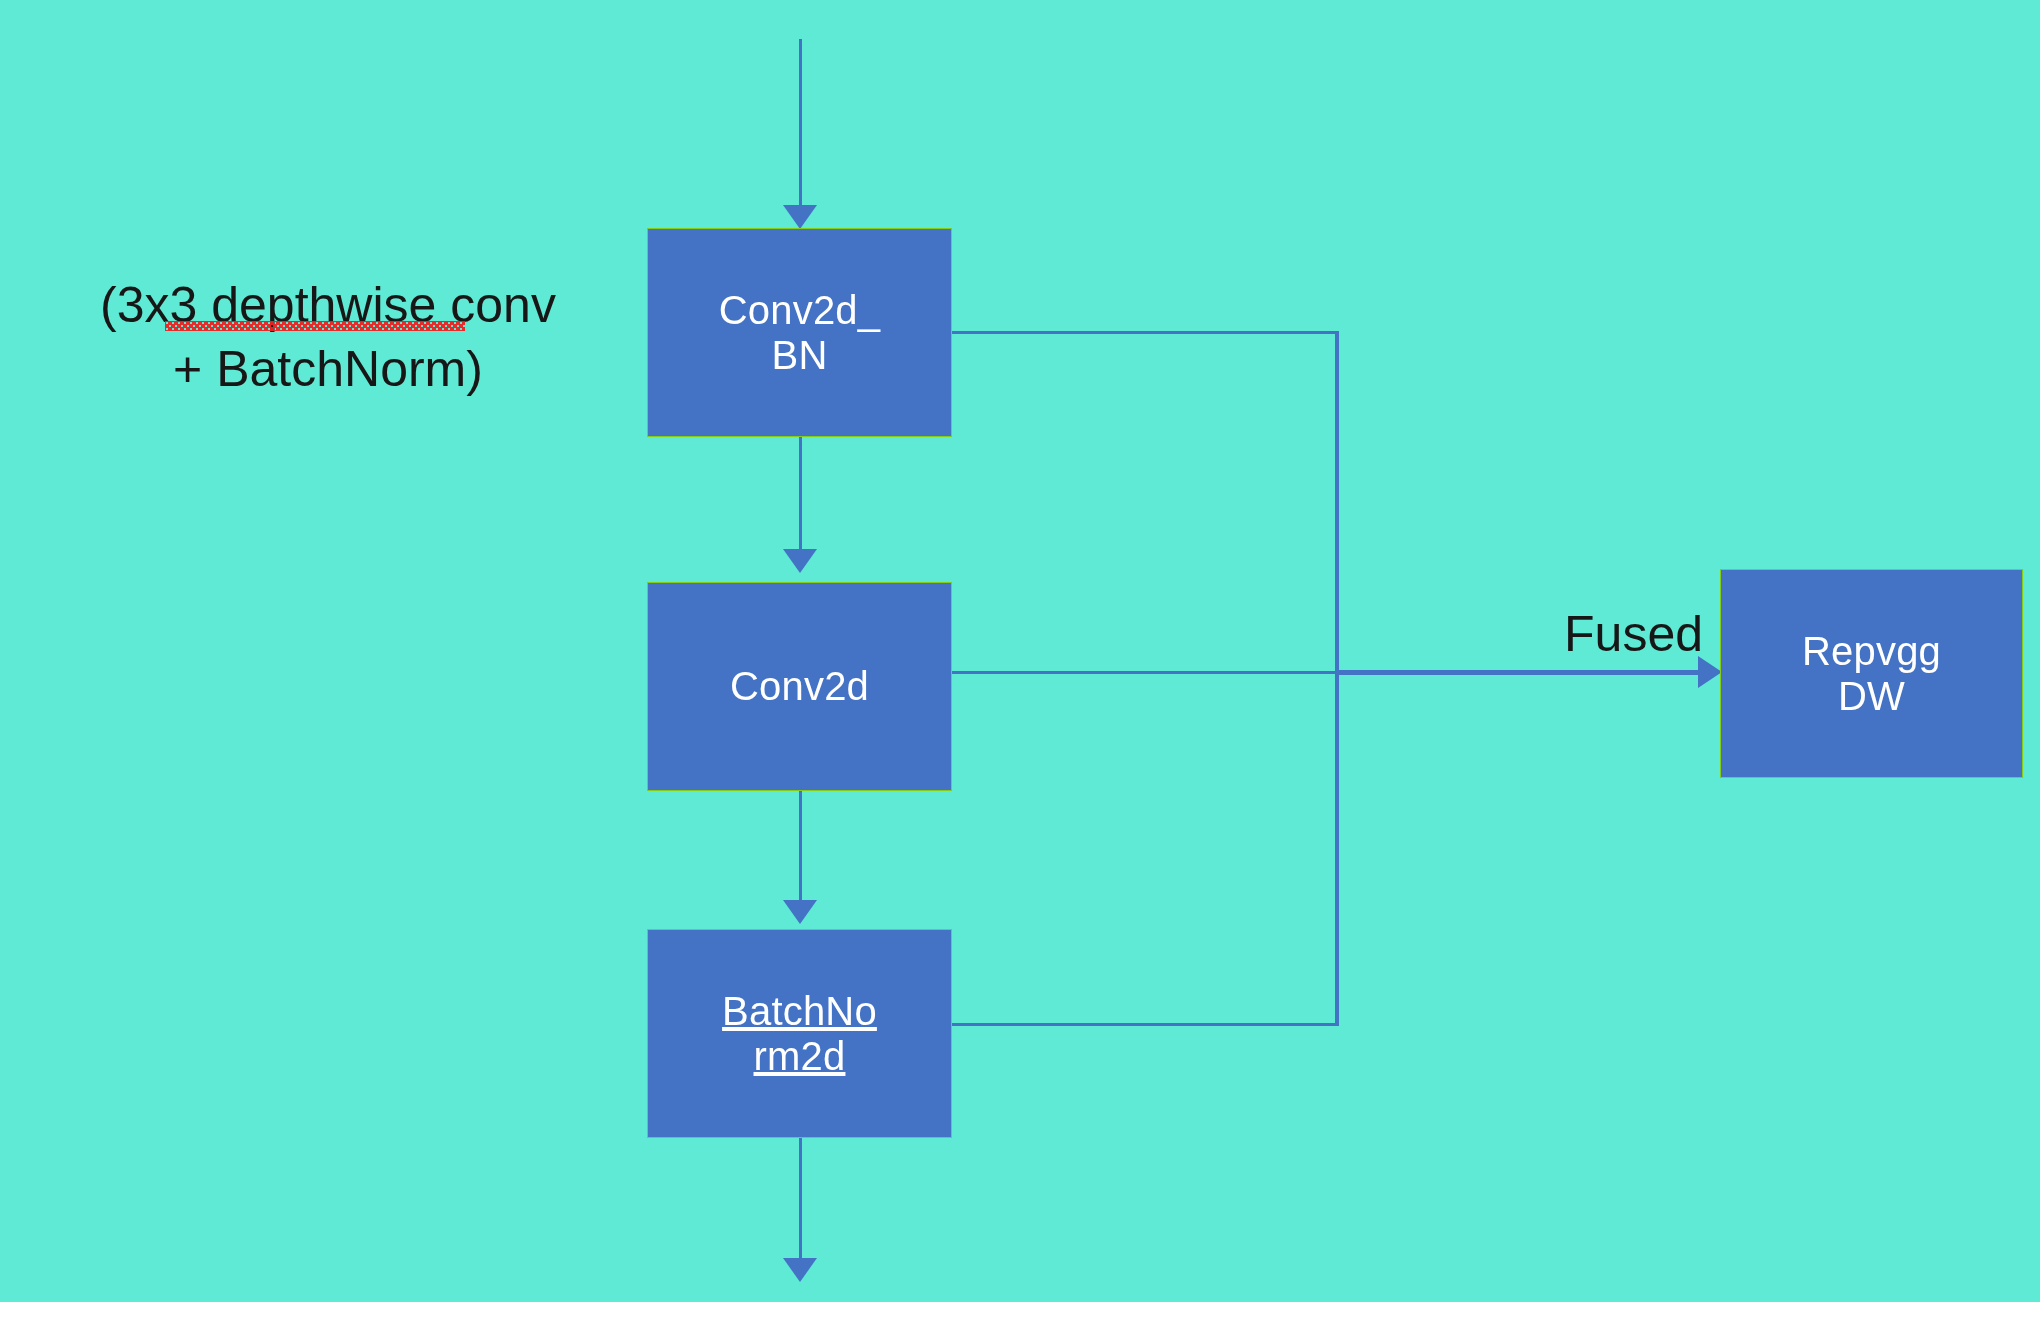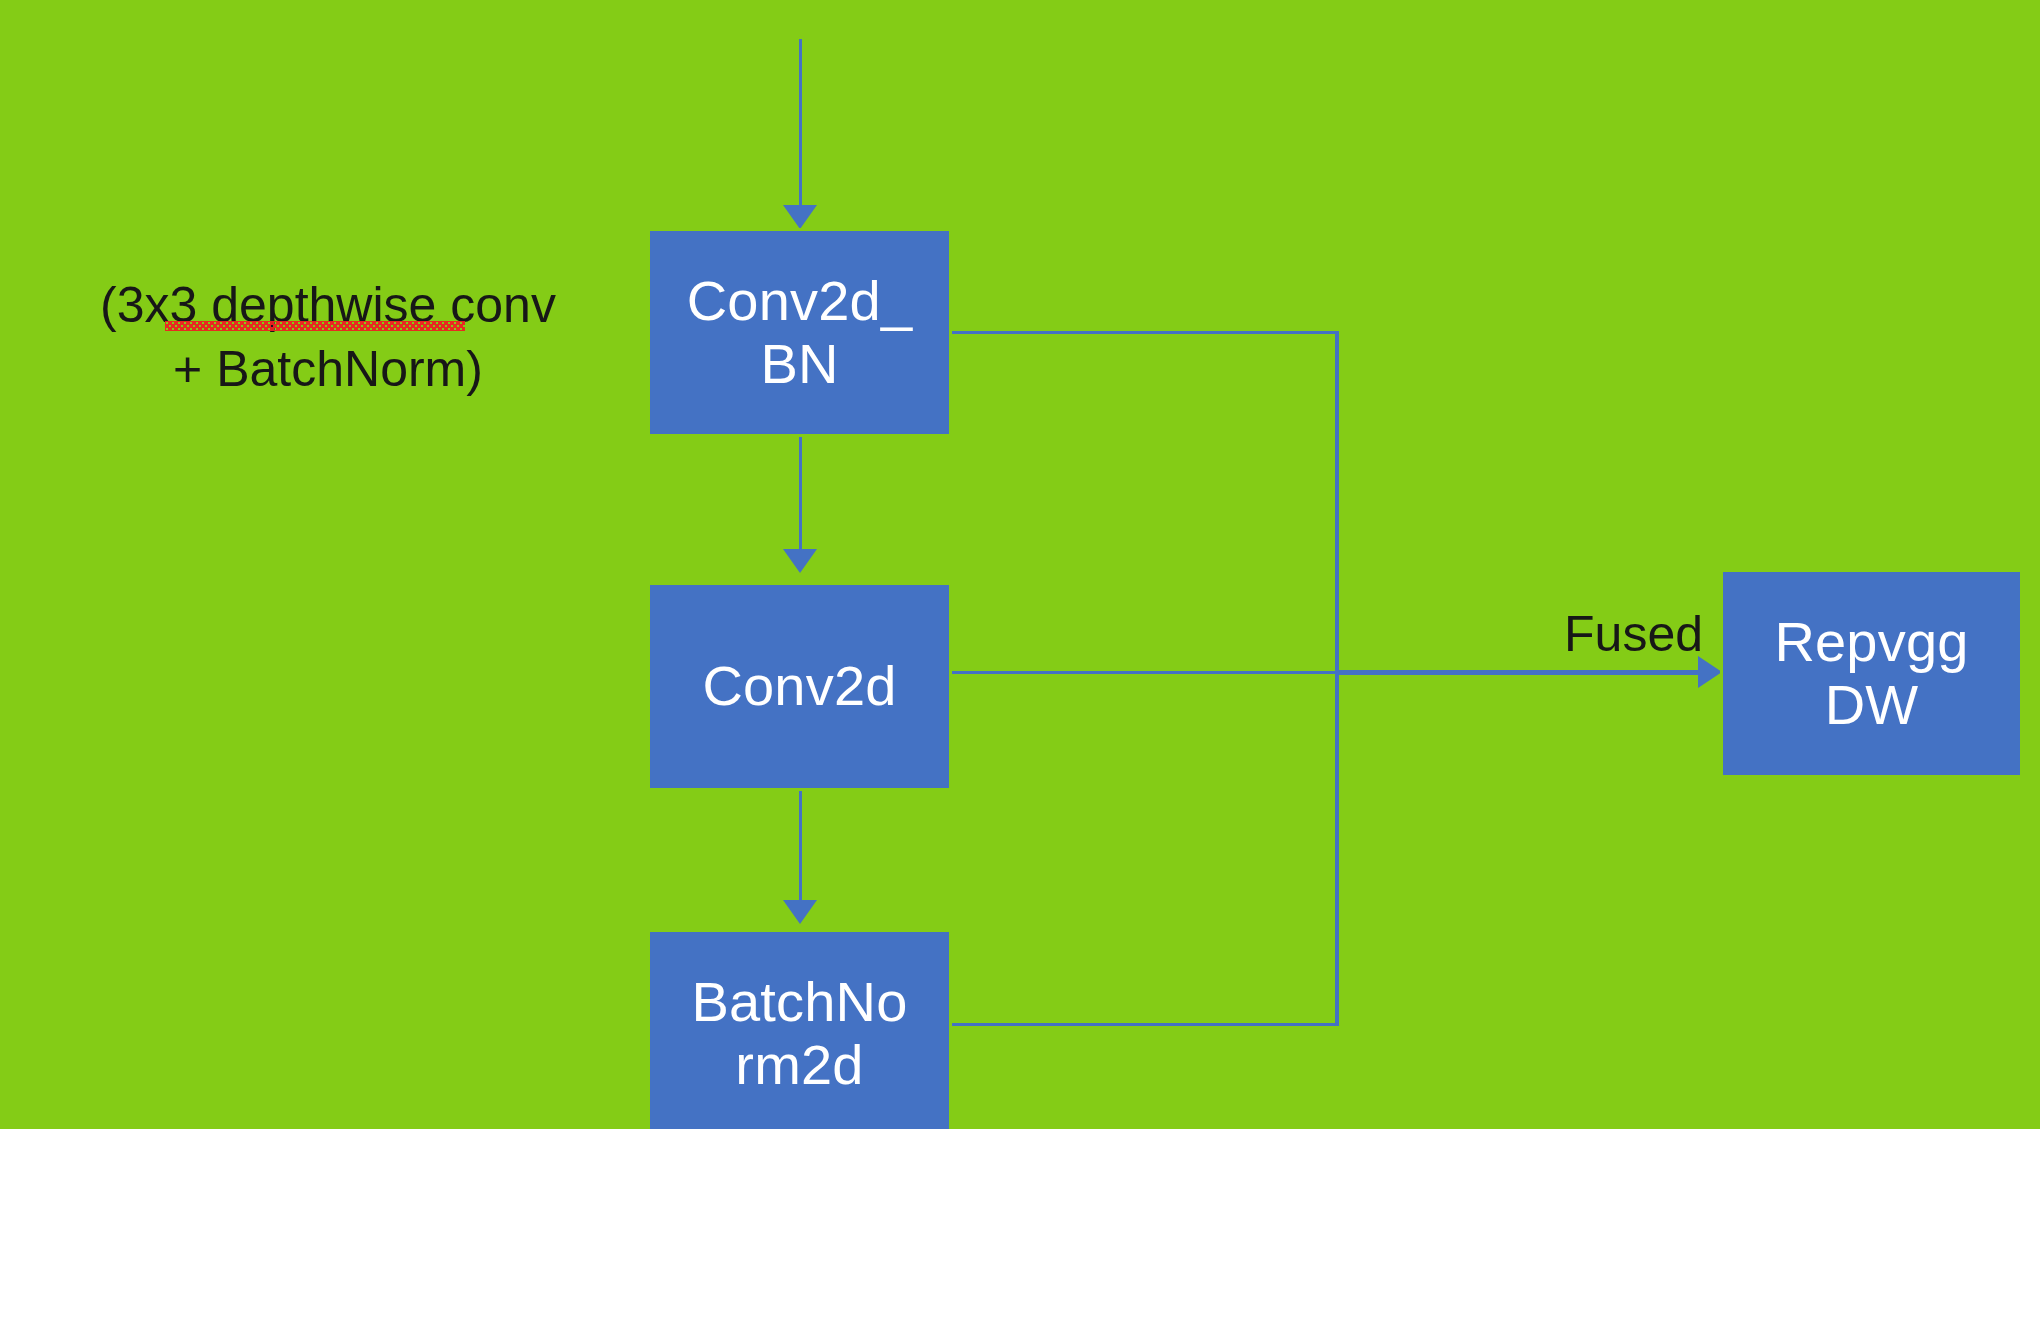--- a/index.html
+++ b/index.html
@@ -6,37 +6,37 @@
     margin: 0;
     padding: 0;
     background: #ffffff;
   }
   body {
     font-family: "Liberation Sans", sans-serif;
   }
   #canvas {
     position: relative;
     width: 2040px;
-    height: 1129px;
-    background: #84cc16;
+    height: 1302px;
+    background: #5eead4;
     overflow: hidden;
   }
 
   
   .node {
     position: absolute;
     box-sizing: border-box;
     background: #4472C4;
-    border: 3px solid #84cc16;
+    border: 1px solid #84cc16;
     color: #FFFFFF;
     display: flex;
     align-items: center;
     justify-content: center;
     text-align: center;
-    font-size: 56px;
+    font-size: 40px;
     line-height: 1.12;
     letter-spacing: 0.2px;
     white-space: pre-line;
     z-index: 5;
   }
 
   
   .caption {
     position: absolute;
     color: #171717;
@@ -117,21 +117,21 @@
   <div class="arrow-down" style="left:783px; top:549px;"></div>
 
 
   <div class="node" style="left:647px; top:582px; width:305px; height:209px;">Conv2d</div>
 
   <div class="hline" style="left:950px; top:671px; width:388px;"></div>
 
   <div class="vline" style="left:799px; top:783px; height:119px;"></div>
   <div class="arrow-down" style="left:783px; top:900px;"></div>
 
-  <div class="node" style="left:647px; top:929px; width:305px; height:209px;">BatchNo
+  <div class="node" style="left:647px; top:929px; width:305px; height:209px;text-decoration:underline;">BatchNo
 rm2d</div>
 
   <div class="hline" style="left:950px; top:1023px; width:388px;"></div>
 
   <div class="vline" style="left:1335px; top:331px; width:4px; height:695px;"></div>
 
   <div class="hline thick" style="left:1335px; top:670px; width:365px;"></div>
   <div class="arrow-right" style="left:1698px; top:656px;"></div>
   <div class="caption" style="left:1443px; top:602px; width:260px;">Fused</div>
 

